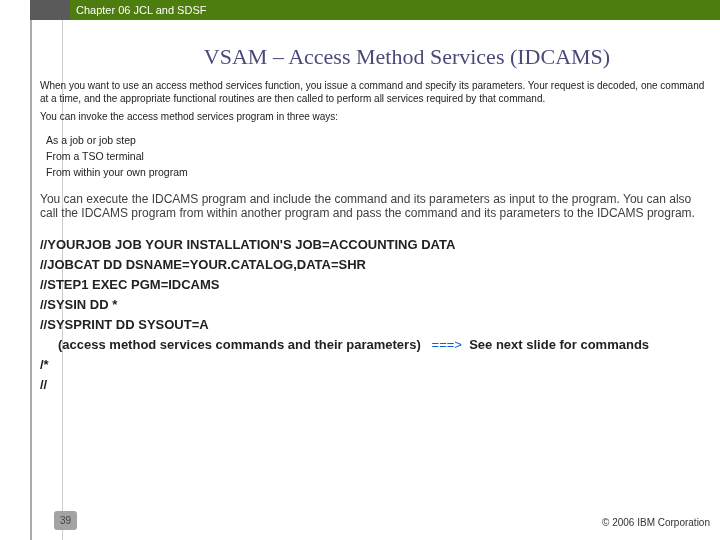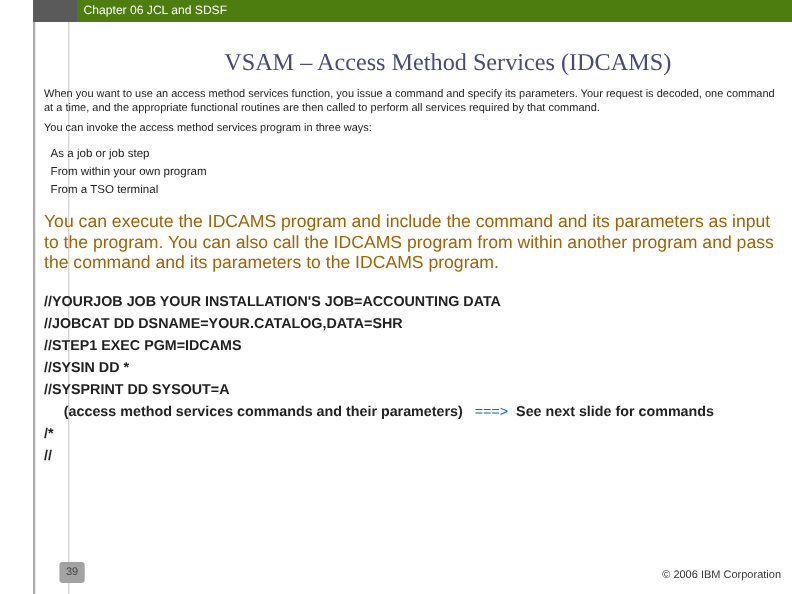--- a/index.html
+++ b/index.html
@@ -82,22 +82,22 @@
   }
   .methods {
     font-family: "Trebuchet MS", Arial, sans-serif;
     font-size: 10.5px;
     color: #222;
     margin-left: 6px;
   }
   .methods div { margin: 4px 0; }
   .para2 {
     font-family: "Trebuchet MS", Arial, sans-serif;
-    font-size: 16px;
-    color: #a16207;
+    font-size: 12px;
+    color: #404040;
     line-height: 1.2;
     margin: 14px 6px 16px 0;
   }
   .jcl {
     font-family: "Trebuchet MS", Arial, sans-serif;
     font-size: 13px;
     color: #222;
   }
   .jcl div { margin: 5px 0; }
   .jcl .indent { margin-left: 18px; }
@@ -134,22 +134,22 @@
 </div>
 
 <div class="content">
   <h1 class="title">VSAM – Access Method Services (IDCAMS)</h1>
 
   <p class="intro">When you want to use an access method services function, you issue a command and specify its parameters. Your request is decoded, one command at a time, and the appropriate functional routines are then called to perform all services required by that command.</p>
   <p class="intro2">You can invoke the access method services program in three ways:</p>
 
   <div class="methods">
     <div>As a job or job step</div>
+    <div>From a TSO terminal</div>
     <div>From within your own program</div>
-    <div>From a TSO terminal</div>
   </div>
 
   <p class="para2">You can execute the IDCAMS program and include the command and its parameters as input to the program. You can also call the IDCAMS program from within another program and pass the command and its parameters to the IDCAMS program.</p>
 
   <div class="jcl">
     <div><b>//YOURJOB JOB YOUR INSTALLATION'S JOB=ACCOUNTING DATA</b></div>
     <div><b>//JOBCAT DD DSNAME=YOUR.CATALOG,DATA=SHR</b></div>
     <div><b>//STEP1 EXEC PGM=IDCAMS</b></div>
     <div><b>//SYSIN DD *</b></div>
     <div><b>//SYSPRINT DD SYSOUT=A</b></div>

